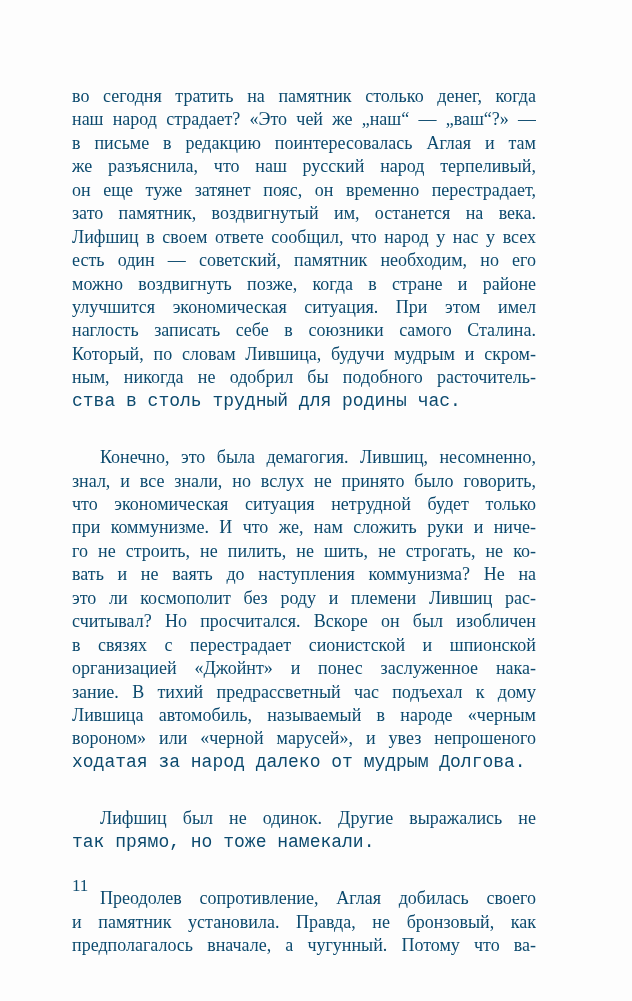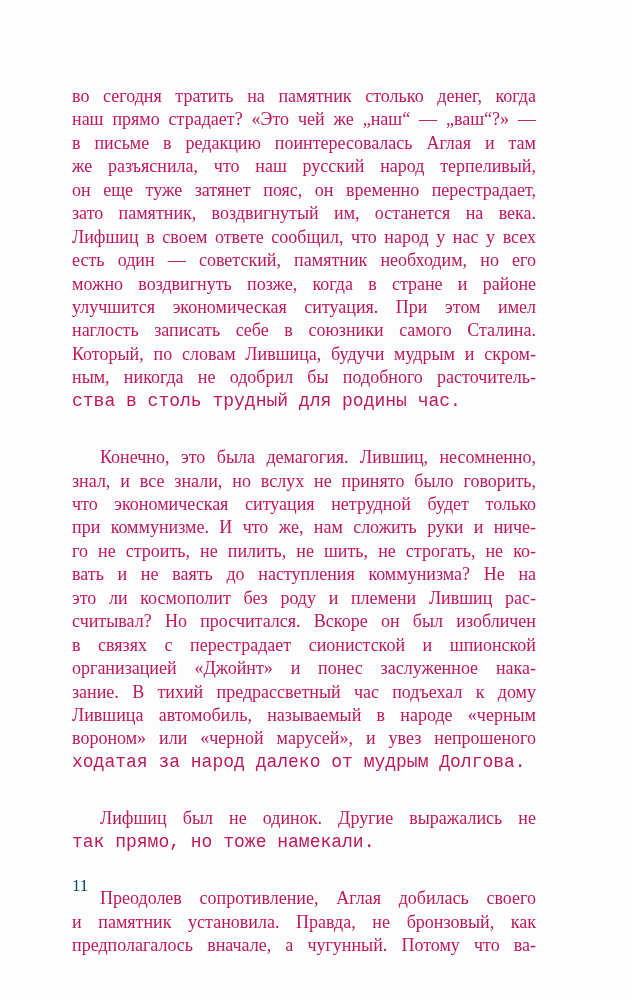--- a/index.html
+++ b/index.html
@@ -15,21 +15,21 @@
   .textblock {
     position: absolute;
     left: 72px;
     top: 85px;
     width: 464px;
   }
   .line {
     font-size: 18px;
     line-height: 23.45px;
     height: 23.45px;
-    color: #be185d;
+    color: #0c4a6e;
     text-align: justify;
     text-align-last: justify;
     text-justify: inter-word;
     white-space: normal;
     overflow: hidden;
   }
   .line.indent { text-indent: 28px; margin-top: 33px; }
   .line.noj { text-align: left; text-align-last: left; font-family: Liberation Mono, monospace; }
   .pagenum {
     position: absolute;
@@ -40,21 +40,21 @@
     font-size: 17px;
     color: #0c4a6e;
   }
 </style>
 </head>
 <body>
 
 <div class="page" style="background: rgb(253, 253, 253); color: rgb(61, 61, 61);">
   <div class="textblock" id="textblock">
       <div class="line">во сегодня тратить на памятник столько денег, когда</div>
-      <div class="line">наш прямо страдает? «Это чей же „наш“ — „ваш“?» —</div>
+      <div class="line">наш народ страдает? «Это чей же „наш“ — „ваш“?» —</div>
       <div class="line">в письме в редакцию поинтересовалась Аглая и там</div>
       <div class="line">же разъяснила, что наш русский народ терпеливый,</div>
       <div class="line">он еще туже затянет пояс, он временно перестрадает,</div>
       <div class="line">зато памятник, воздвигнутый им, останется на века.</div>
       <div class="line">Лифшиц в своем ответе сообщил, что народ у нас у всех</div>
       <div class="line">есть один — советский, памятник необходим, но его</div>
       <div class="line">можно воздвигнуть позже, когда в стране и районе</div>
       <div class="line">улучшится экономическая ситуация. При этом имел</div>
       <div class="line">наглость записать себе в союзники самого Сталина.</div>
       <div class="line">Который, по словам Лившица, будучи мудрым и скром-</div>

